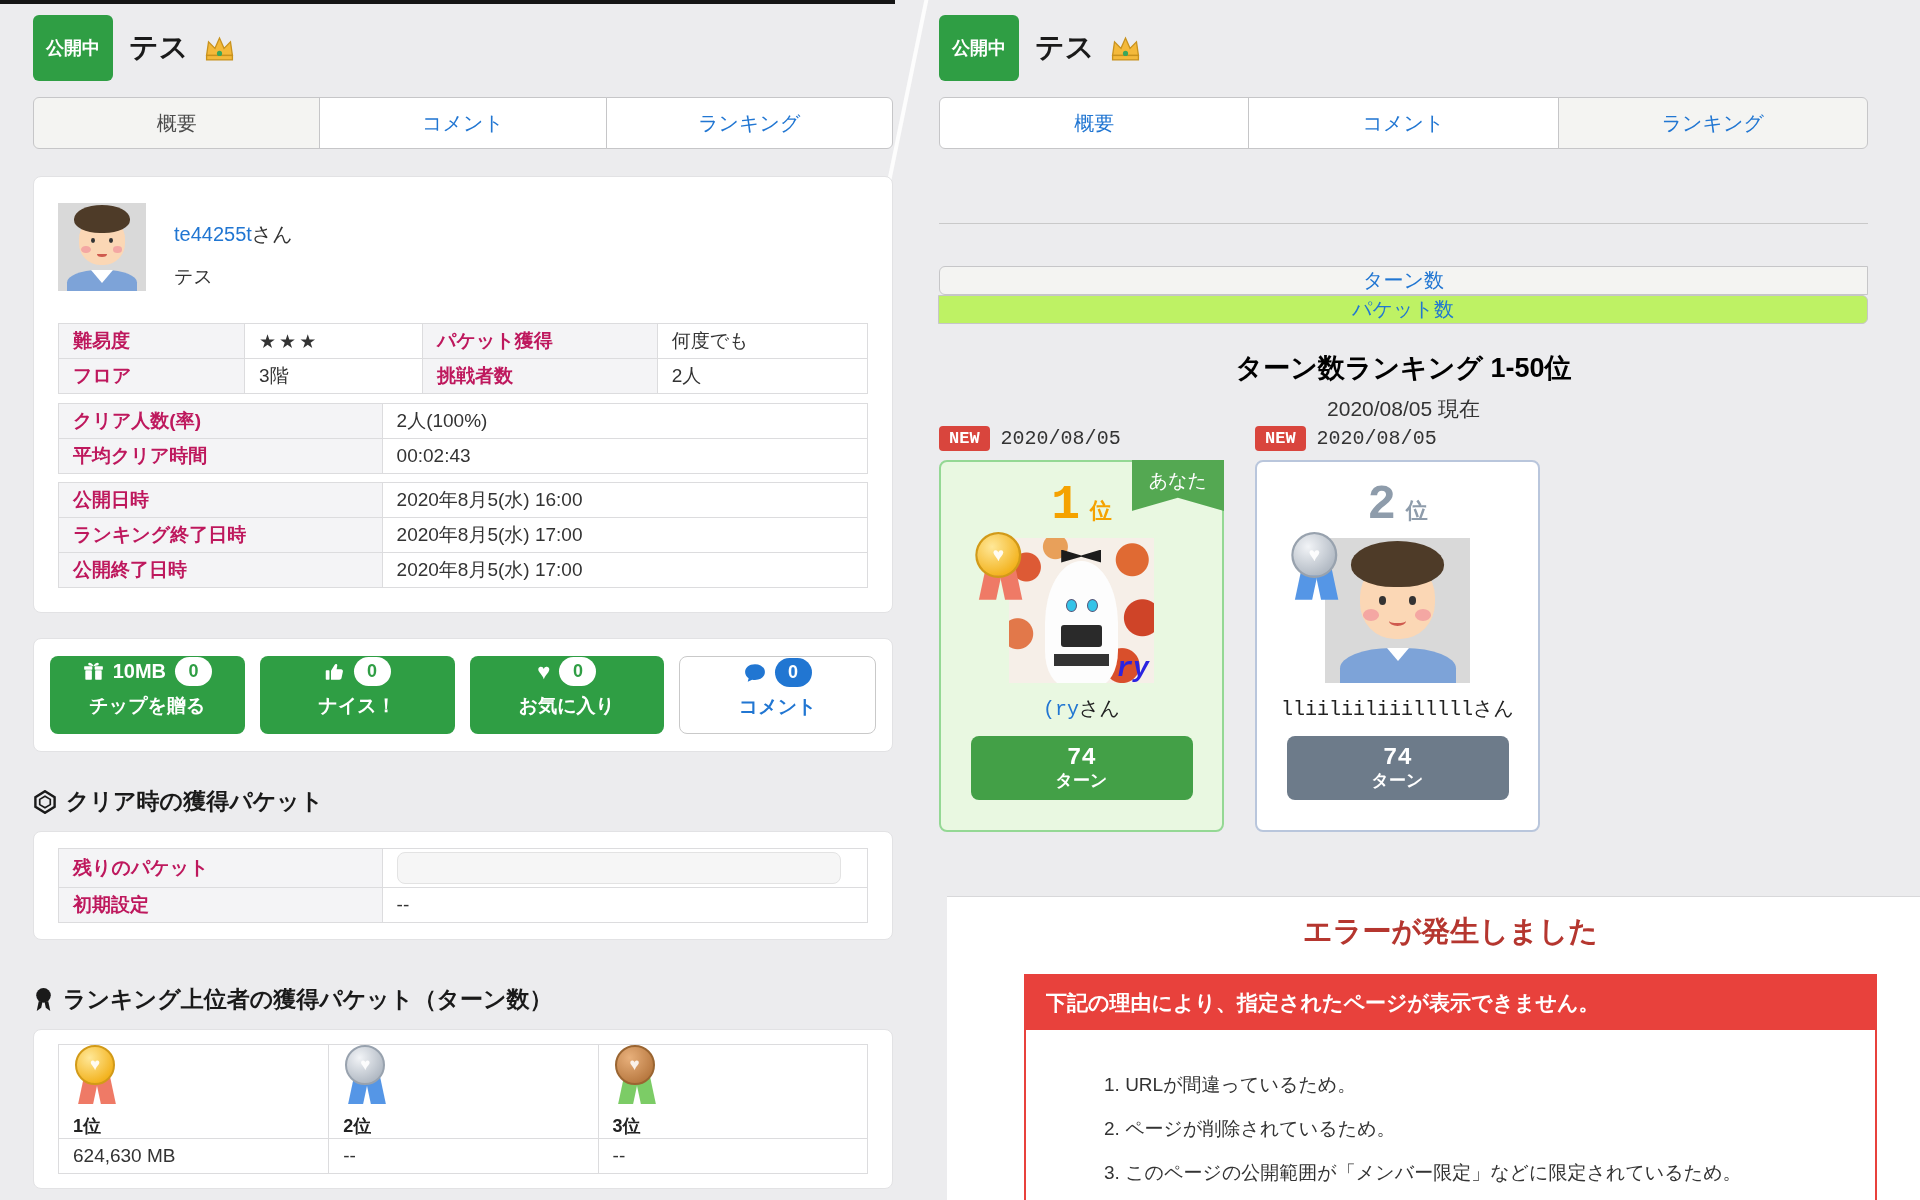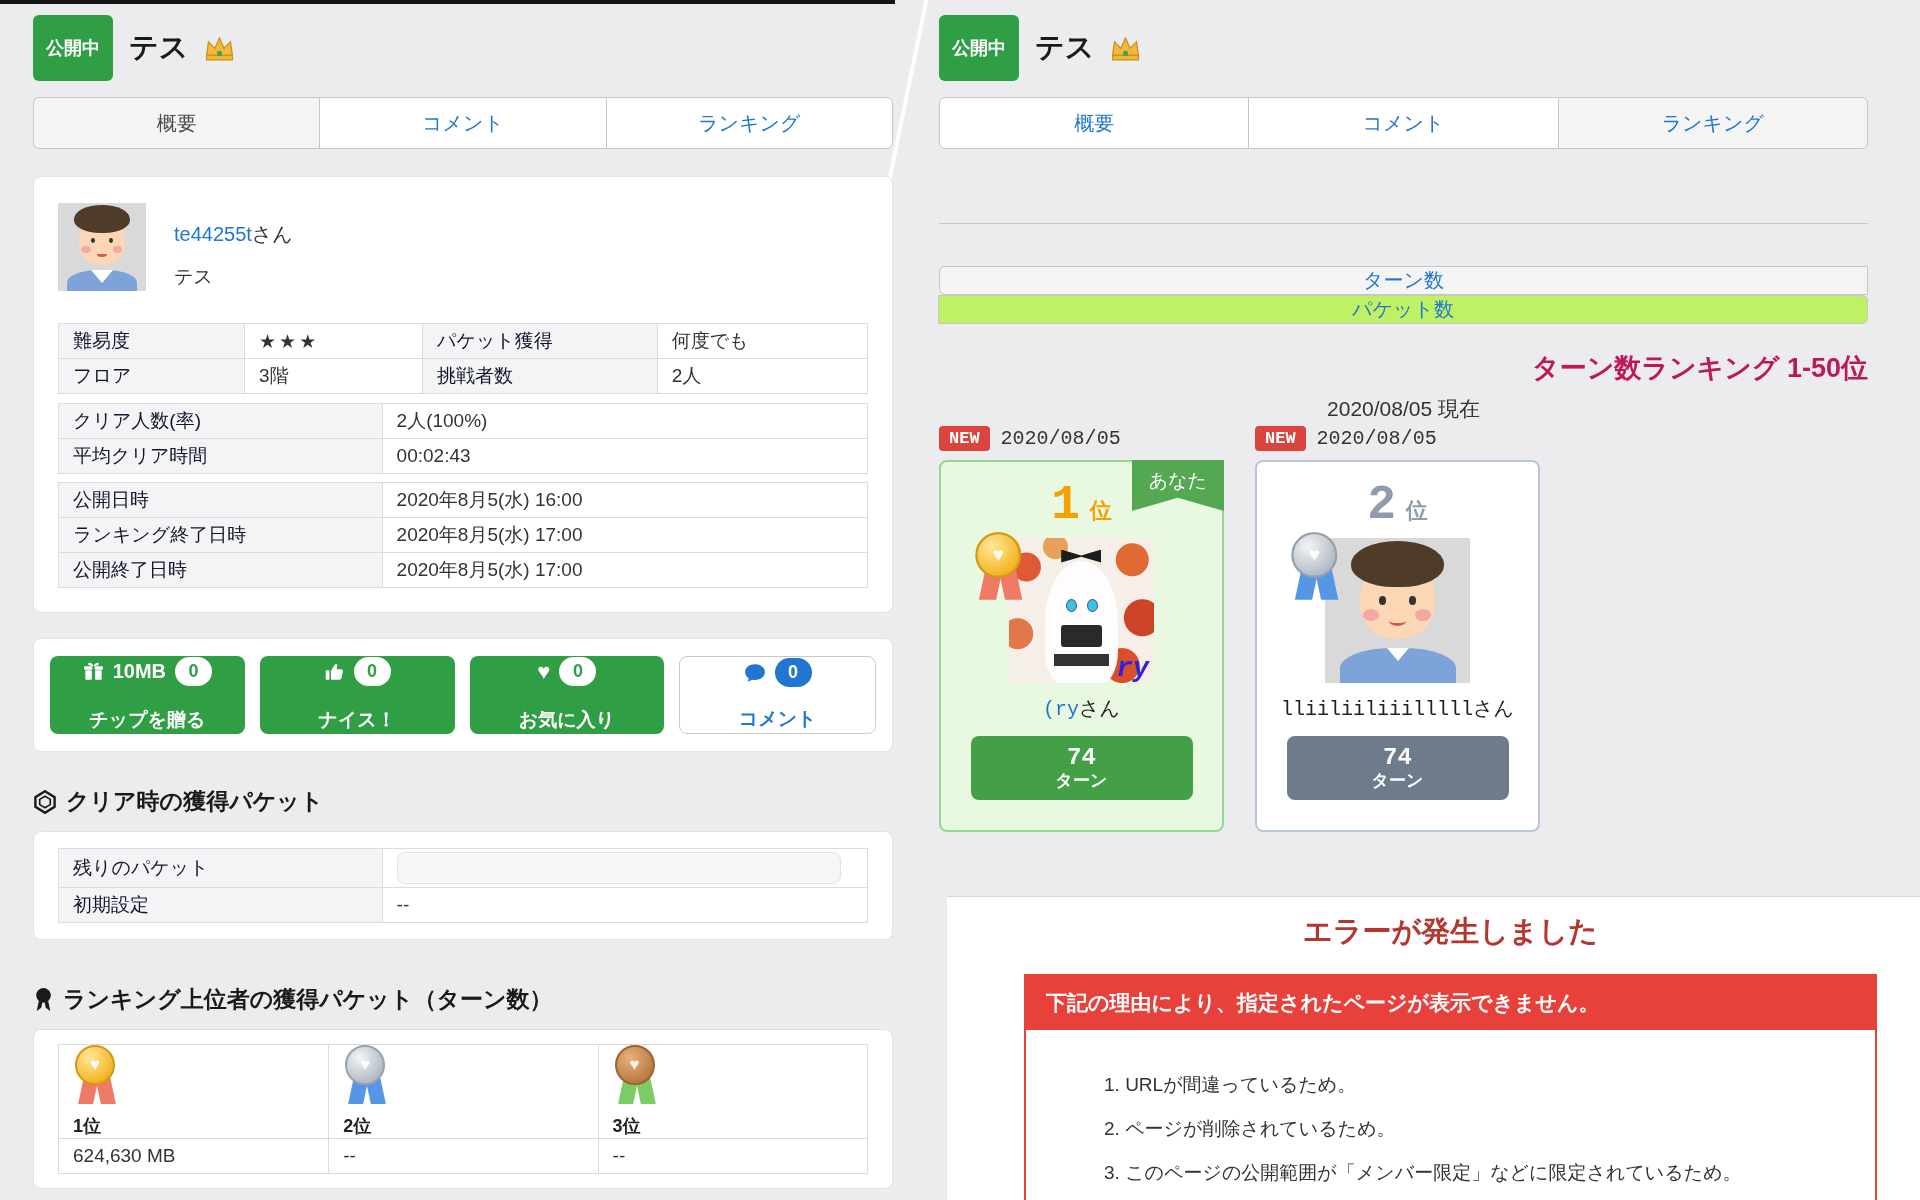--- a/index.html
+++ b/index.html
@@ -47,28 +47,28 @@
   .avatar-man .shirt{position:absolute;left:10%;bottom:-8%;width:80%;height:32%;background:#7da3d8;border-radius:44% 44% 0 0;}
   .avatar-man .collar{position:absolute;left:50%;top:0;transform:translateX(-50%);width:0;height:0;border-left:11px solid transparent;border-right:11px solid transparent;border-top:13px solid #fff;}
   .profile-text{margin-left:28px;padding-top:18px;}
   .profile-name{font-size:20px;color:#333;}
   .profile-name a{color:#2176d2;text-decoration:none;}
   .profile-sub{font-size:19px;color:#333;margin-top:16px;}
 
   
   table.grid{width:100%;border-collapse:collapse;table-layout:fixed;}
   table.grid th,table.grid td{border:1px solid #dcdcde;height:35px;padding:0 14px;font-size:19px;text-align:left;box-sizing:border-box;}
-  table.grid th{background:#f4f4f6;font-weight:normal;color:#0f172a;}
+  table.grid th{background:#f4f4f6;font-weight:bold;color:#be185d;}
   table.grid td{color:#333;background:#fff;}
   .mt32{margin-top:32px;} .mt9{margin-top:9px;} .mt8{margin-top:8px;}
   .stars{letter-spacing:3px;color:#1a1a1a;}
 
   
   .card.actions{margin-top:25px;padding:17px 16px;display:flex;gap:15px;}
-  .abtn{flex:1;height:78px;border:none;border-radius:8px;display:flex;flex-direction:column;align-items:center;justify-content:space-between;gap:7px;cursor:pointer;font-family:inherit;}
+  .abtn{flex:1;height:78px;border:none;border-radius:8px;display:flex;flex-direction:column;align-items:center;justify-content:flex-start;gap:7px;cursor:pointer;font-family:inherit;}
   .abtn.green{background:#2f9e44;color:#fff;}
   .abtn.white{background:#fff;border:1px solid #c9c9c9;color:#2176d2;}
   .abtn .row1{display:flex;align-items:center;gap:9px;font-size:20px;font-weight:bold;}
   .abtn .lbl{font-size:19px;font-weight:bold;}
   .cnt{background:#fff;color:#2f9e44;border-radius:16px;min-width:37px;height:29px;display:inline-flex;align-items:center;justify-content:center;font-size:18px;font-weight:bold;}
   .cnt.blue{background:#2176d2;color:#fff;}
   .heart-glyph{font-size:22px;line-height:1;}
 
   
   .sec-head{display:flex;align-items:center;gap:9px;margin-top:34px;font-size:23px;font-weight:bold;color:#1a1a1a;}
@@ -94,21 +94,21 @@
   .rank-label{font-size:18px;font-weight:bold;color:#222;margin-top:0px;}
 
   
   .divider{height:1px;background:#c9c9c9;margin-top:74px;}
   .subtabs{display:flex;margin-top:42px;flex-direction:column;}
   .subtab{flex:1;height:54px;display:flex;align-items:center;justify-content:center;background:#bef264;border:1px solid #c6c6c8;color:#2176d2;font-size:20px;cursor:pointer;box-sizing:border-box;}
   .subtab+.subtab{margin-left:-1px;}
   .subtab:first-child{border-radius:6px 0 0 6px;}
   .subtab:last-child{border-radius:0 6px 6px 0;}
   .subtab.selected{background:#f4f4f2;}
-  .rank-heading{margin-top:26px;text-align:right;font-size:27px;font-weight:bold;color:#be185d;}
+  .rank-heading{margin-top:26px;text-align:center;font-size:27px;font-weight:bold;color:#000000;}
   .rank-date{margin-top:9px;text-align:center;font-size:21px;color:#333;}
 
   .entries{display:flex;margin-top:2px;}
   .entry{width:285px;font-family:Liberation Mono, monospace;}
   .entry+.entry{margin-left:31px;}
   .new-row{display:flex;align-items:center;gap:11px;height:26px;margin-bottom:9px;}
   .new-badge{background:#d9453d;color:#fff;font-weight:bold;font-size:17px;padding:3px 10px;border-radius:4px;}
   .new-date{font-size:20px;color:#333;}
 
   .rank-card{position:relative;height:372px;border-radius:8px;box-sizing:border-box;}

